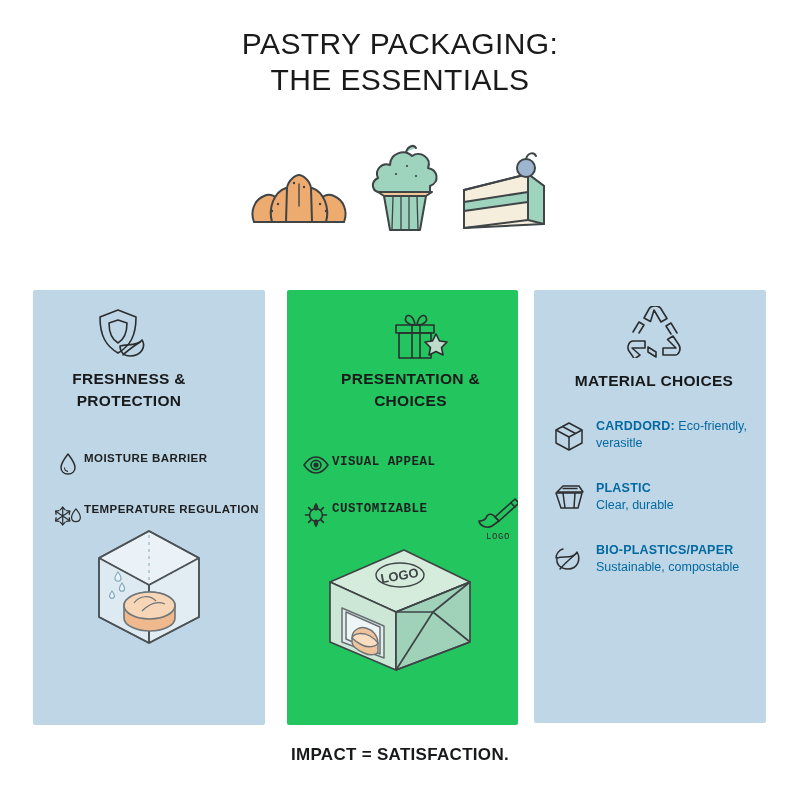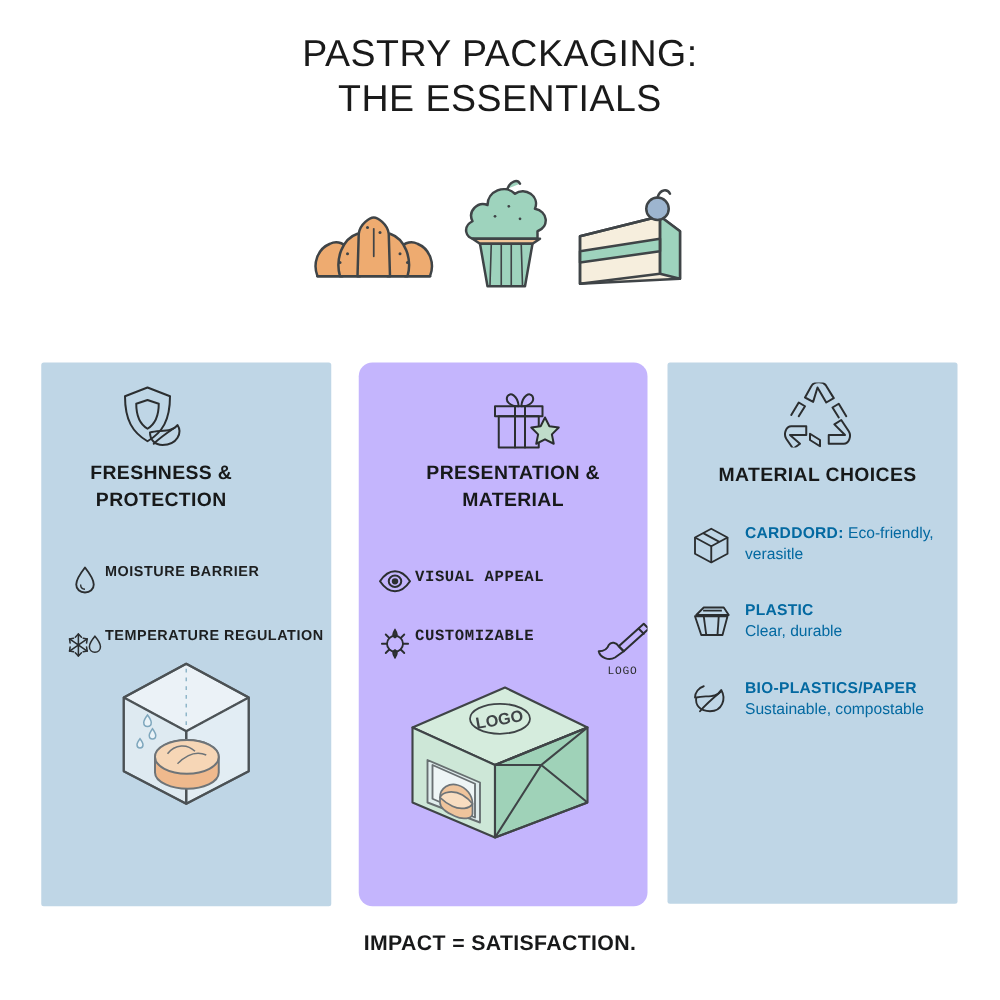--- a/index.html
+++ b/index.html
@@ -60,21 +60,21 @@
     width: 800px;
     height: 436px;
   }
   .panel {
     position: absolute;
     top: 0;
     border-radius: 2px;
     overflow: hidden;
   }
   .panel-1 { left: 33px;  width: 232px; height: 435px; background: #bfd6e6; }
-  .panel-2 { left: 287px; width: 231px; height: 435px; background: #c4b5fd; border-radius: 11px; }
+  .panel-2 { left: 287px; width: 231px; height: 435px; background: #22c55e; }
   .panel-3 { left: 534px; width: 232px; height: 433px; background: #bfd6e6; }
 
   .panel-icon {
     position: absolute;
     top: 16px;
     left: 0;
     width: 100%;
     display: flex;
     justify-content: center;
   }
@@ -353,21 +353,21 @@
             <line x1="30" y1="19" x2="30" y2="52"></line>
             <path d="M25 19 C18 19 14 15 16 11 C18 7.5 24 10 25 19 Z"></path>
             <path d="M27 19 C34 19 38 15 36 11 C34 7.5 28 10 27 19 Z"></path>
             <polygon points="46,28 49.5,35 57,36 51.5,41.5 53,49 46,45.5 39,49 40.5,41.5 35,36 42.5,35" fill="#bfdcca"></polygon>
           </g>
         </svg>
       </div>
 
       <div class="panel-title">
         <div>PRESENTATION &amp;</div>
-        <div>MATERIAL</div>
+        <div>CHOICES</div>
       </div>
 
       <div class="features">
         <div class="feature">
           <span class="feature-icon">
             <svg width="28" height="20" viewBox="0 0 28 20">
               <g fill="none" stroke="#2b2e30" stroke-width="1.6" stroke-linejoin="round">
                 <path d="M2 10 C6 4 10 2 14 2 C18 2 22 4 26 10 C22 16 18 18 14 18 C10 18 6 16 2 10 Z"></path>
                 <ellipse cx="14" cy="10" rx="5" ry="4.6"></ellipse>
                 <ellipse cx="14" cy="10" rx="1.8" ry="1.7" fill="#2b2e30"></ellipse>

